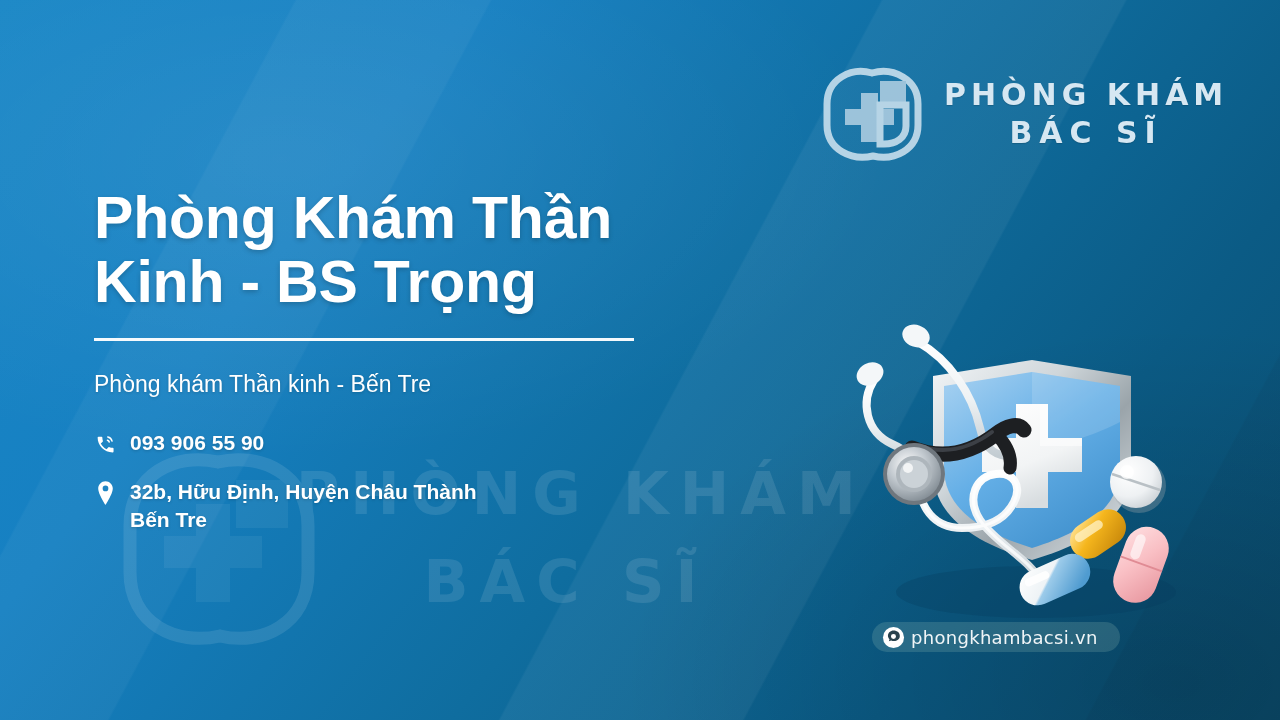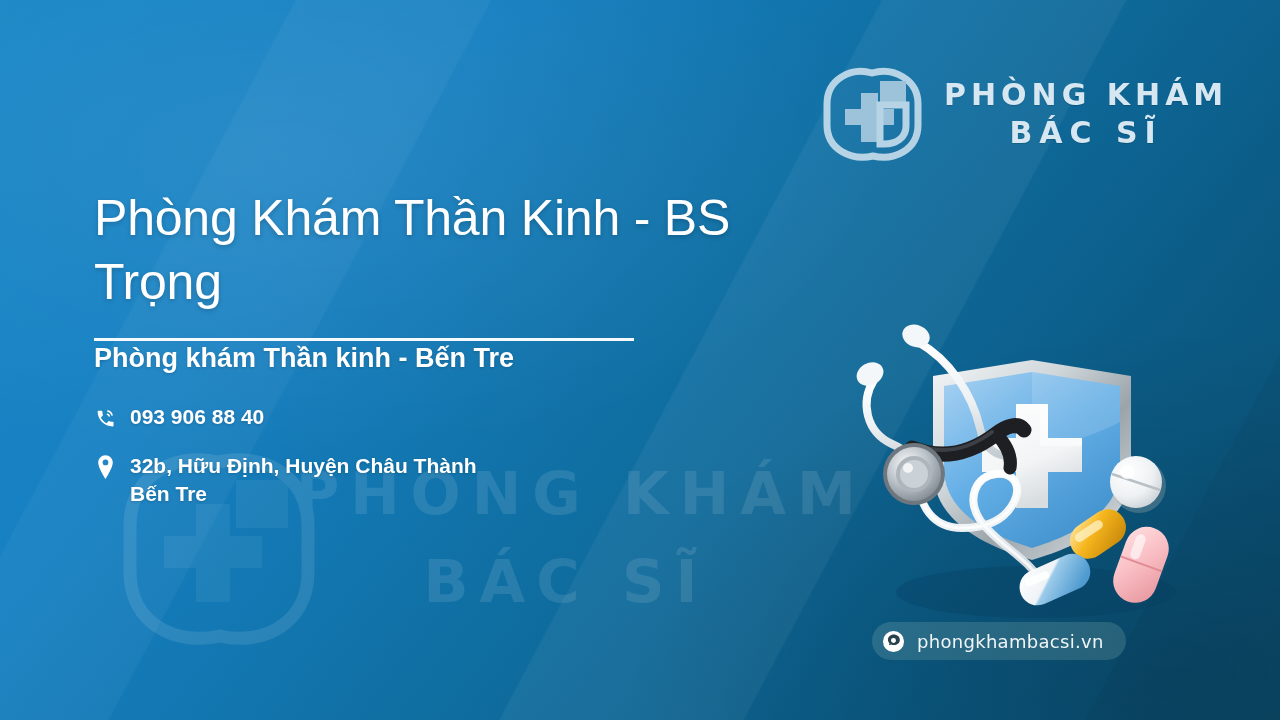--- a/index.html
+++ b/index.html
@@ -79,39 +79,40 @@
   .logo-line2 {
     font-size:30px; letter-spacing:7px; line-height:38px; white-space:nowrap;
     text-shadow:0 1px 1px rgba(0,0,0,0.16);
   }
 
   
   .content { position:absolute; left:94px; top:186px; width:680px; }
 
   .title {
     color:#ffffff;
-    font-size:50px;
-    font-weight:normal;
+    font-size:59px;
+    font-weight:bold;
     line-height:64px;
     letter-spacing:-0.2px;
     text-shadow:0 2px 5px rgba(0,0,0,0.2);
     max-width:660px;
   }
 
   .divider {
     margin-top:24px;
     width:540px; height:3px;
     background:#ffffff;
     opacity:0.96;
   }
 
   .subtitle {
+    margin-top:26px;
     color:#ffffff;
-    font-size:27px;
-    font-weight:bold;
+    font-size:23px;
+    font-weight:normal;
     line-height:34px;
     text-shadow:0 1px 3px rgba(0,0,0,0.18);
   }
 
   .info-list { margin-top:28px; }
   .info-row {
     display:flex;
     align-items:flex-start;
     gap:14px;
     margin-bottom:20px;
@@ -128,23 +129,23 @@
     font-size:21px;
     font-weight:bold;
     line-height:28px;
     text-shadow:0 1px 3px rgba(0,0,0,0.18);
     white-space:pre-line;
   }
 
   
   .url-badge {
     position:absolute; left:872px; top:622px;
-    height:38px;
+    height:30px;
     padding:0 22px 0 10px;
-    display:flex; align-items:center; gap:12px;
+    display:flex; align-items:center; gap:6px;
     border-radius:19px;
     background:rgba(190,225,200,0.17);
     justify-content:space-between;
   }
   .url-ico { width:23px; height:23px; flex:0 0 auto; }
   .url-text {
     color:#f0f5f7;
     font-size:18px;
     letter-spacing:0.3px;
     font-family:"DejaVu Sans", sans-serif;
@@ -202,21 +203,21 @@
     <div class="info-list">
 
       <div class="info-row">
         <span class="info-ico">
           <svg width="21" height="21" viewBox="0 0 24 24">
             <path fill="#ffffff" d="M6.6 10.8c1.5 2.9 3.7 5.1 6.6 6.6l2.2-2.2c.3-.3.7-.4 1.1-.2 1.2.4 2.4.6 3.7.6.6 0 1 .4 1 1V20c0 .6-.4 1-1 1C10.6 21 3 13.4 3 4c0-.6.4-1 1-1h3.4c.6 0 1 .4 1 1 0 1.3.2 2.5.6 3.7.1.4 0 .8-.2 1.1l-2.2 2z"></path>
             <path fill="none" stroke="#ffffff" stroke-width="1.7" stroke-linecap="round" d="M14.6 3.4c2.4.5 4.3 2.3 4.9 4.7"></path>
             <path fill="none" stroke="#ffffff" stroke-width="1.7" stroke-linecap="round" d="M14.2 7.1c1 .3 1.8 1.1 2.1 2.1"></path>
           </svg>
         </span>
-        <span class="info-txt">093 906 88 40</span>
+        <span class="info-txt">093 906 55 90</span>
       </div>
 
       <div class="info-row">
         <span class="info-ico">
           <svg width="19" height="24" viewBox="0 0 24 30">
             <path fill="#ffffff" d="M12 0C6.9 0 2.8 4.1 2.8 9.2c0 6.9 9.2 20.8 9.2 20.8s9.2-13.9 9.2-20.8C21.2 4.1 17.1 0 12 0zm0 12.8a3.6 3.6 0 1 1 0-7.2 3.6 3.6 0 0 1 0 7.2z"></path>
           </svg>
         </span>
         <span class="info-txt">32b,  Hữu Định,  Huyện Châu Thành
 Bến Tre</span>

